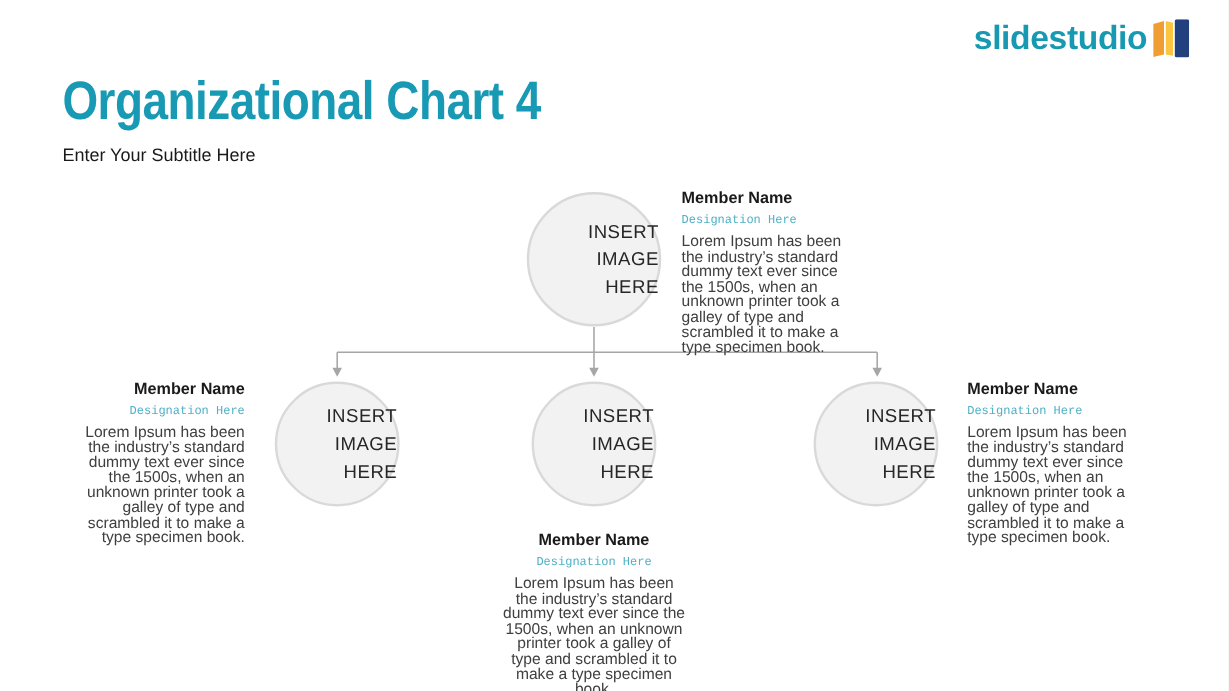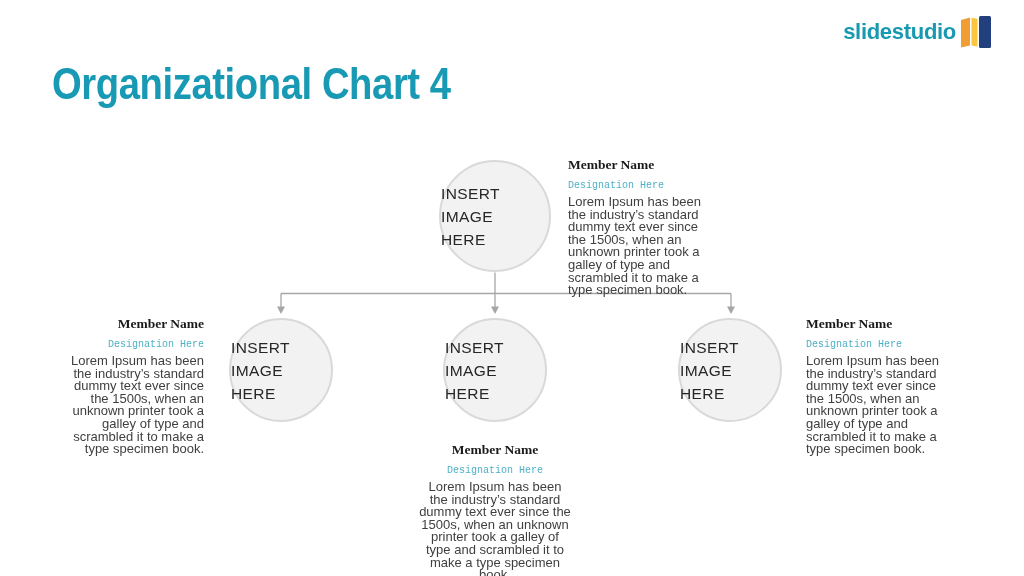--- a/index.html
+++ b/index.html
@@ -20,71 +20,72 @@
     font-size:45px;font-weight:700;color:var(--accent);
     letter-spacing:-0.5px;white-space:nowrap;
     transform:scaleX(0.85);transform-origin:left top;
   }
   .subtitle{
     position:absolute;left:52px;top:121px;
     font-size:15px;font-weight:500;color:var(--text-dark);
   }
   
   .logo{position:absolute;top:16px;right:33px;display:flex;align-items:center;gap:5px;}
-  .logo-text{font-size:22px;font-weight:700;color:var(--logo-teal);letter-spacing:-0.3px;}
+  .logo-text{font-size:28px;font-weight:700;color:var(--logo-teal);letter-spacing:-0.3px;}
   .logo-mark{display:inline-flex;width:30px;height:32px;}
   .logo-bar-orange{fill:var(--logo-orange);}
   .logo-bar-yellow{fill:var(--logo-yellow);}
   .logo-bar-navy{fill:var(--logo-navy);}
   
   .connectors{position:absolute;left:0;top:0;width:1024px;height:576px;pointer-events:none;}
   .connector-line{stroke:var(--connector);stroke-width:1.3;fill:none;}
   .arrow-head{fill:var(--connector);}
   
   .circle{
     position:absolute;border-radius:50%;
     background:var(--circle-fill);border:2.5px solid var(--circle-border);
-    display:flex;flex-direction:column;align-items:flex-start;justify-content:center;
+    display:flex;flex-direction:column;align-items:flex-end;justify-content:center;
     cursor:pointer;
   }
   .circle-top{left:439px;top:160px;width:112px;height:112px;}
   .circle-left{left:229px;top:318px;width:104px;height:104px;}
   .circle-center{left:443px;top:318px;width:104px;height:104px;}
   .circle-right{left:678px;top:318px;width:104px;height:104px;}
   .ph-line{
     font-size:15.5px;line-height:23px;letter-spacing:0.4px;
     color:#262626;text-align:center;
   }
   
   .member{position:absolute;}
   .member-top{left:568px;top:157px;width:150px;text-align:left;}
   .member-left{left:56px;top:316px;width:148px;text-align:right;}
   .member-right{left:806px;top:316px;width:148px;text-align:left;}
   .member-bottom{left:418px;top:442px;width:154px;text-align:center;}
-  .member-name{font-size:13.5px;font-weight:700;color:var(--text-dark);margin-bottom:7px;font-family:Liberation Serif, serif;}
+  .member-name{font-size:13.5px;font-weight:700;color:var(--text-dark);margin-bottom:7px;}
   .member-designation{font-size:10px;color:var(--designation);margin-bottom:5px;font-family:Liberation Mono, monospace;}
   .member-bio{font-size:13px;color:var(--body-text);line-height:12.6px;}
 </style>
 </head>
 <body>
 
 <div class="slide">
 
   <div class="logo">
     <span class="logo-text">slidestudio</span>
     <span class="logo-mark">
       <svg viewBox="0 0 30 32" width="30" height="32" aria-hidden="true">
         <polygon class="logo-bar-orange" points="0,4 9,1.5 9,29.5 0,31.5"></polygon>
         <polygon class="logo-bar-yellow" points="10.5,1.5 16.5,3 16.5,30.5 10.5,29.5"></polygon>
         <rect class="logo-bar-navy" x="18" y="0" width="12" height="32" rx="1.5"></rect>
       </svg>
     </span>
   </div>
 
   <div class="title">Organizational Chart 4</div>
+  <div class="subtitle">Enter Your Subtitle Here</div>
 
   <svg class="connectors" viewBox="0 0 1024 576">
     <path class="connector-line" d="M495,272.5 L495,293.5"></path>
     <path class="connector-line" d="M280.9,293.5 L730.9,293.5"></path>
     <path class="connector-line" d="M281,293.5 L281,308"></path>
     <path class="connector-line" d="M495,293.5 L495,308"></path>
     <path class="connector-line" d="M731,293.5 L731,308"></path>
     <polygon class="arrow-head" points="277,306.5 285,306.5 281,314"></polygon>
     <polygon class="arrow-head" points="491,306.5 499,306.5 495,314"></polygon>
     <polygon class="arrow-head" points="727,306.5 735,306.5 731,314"></polygon>

